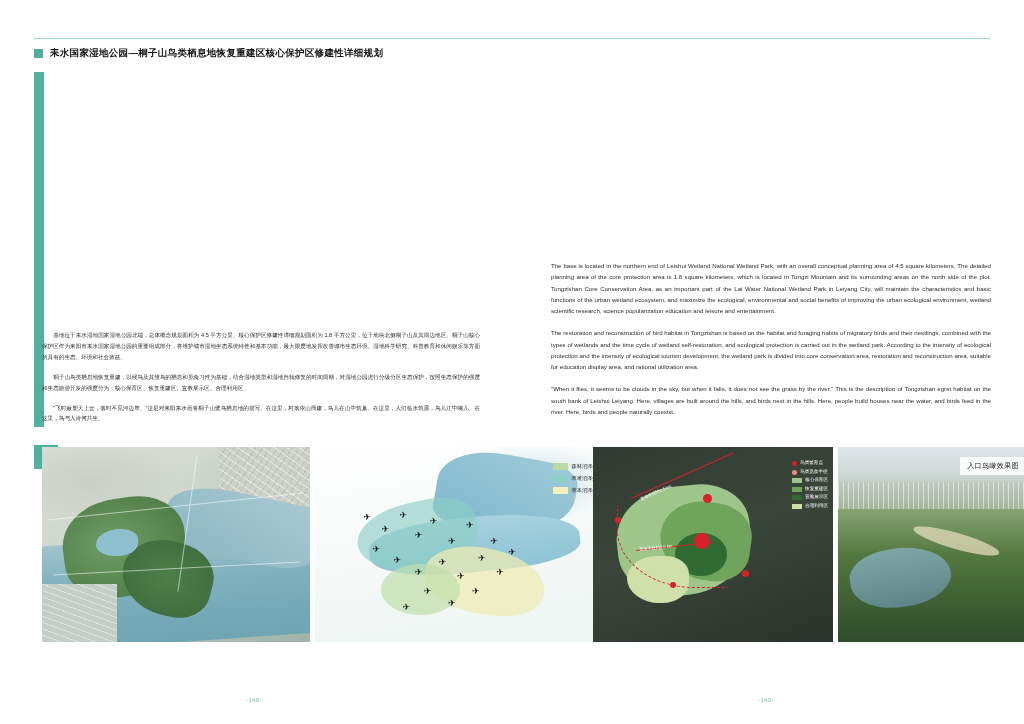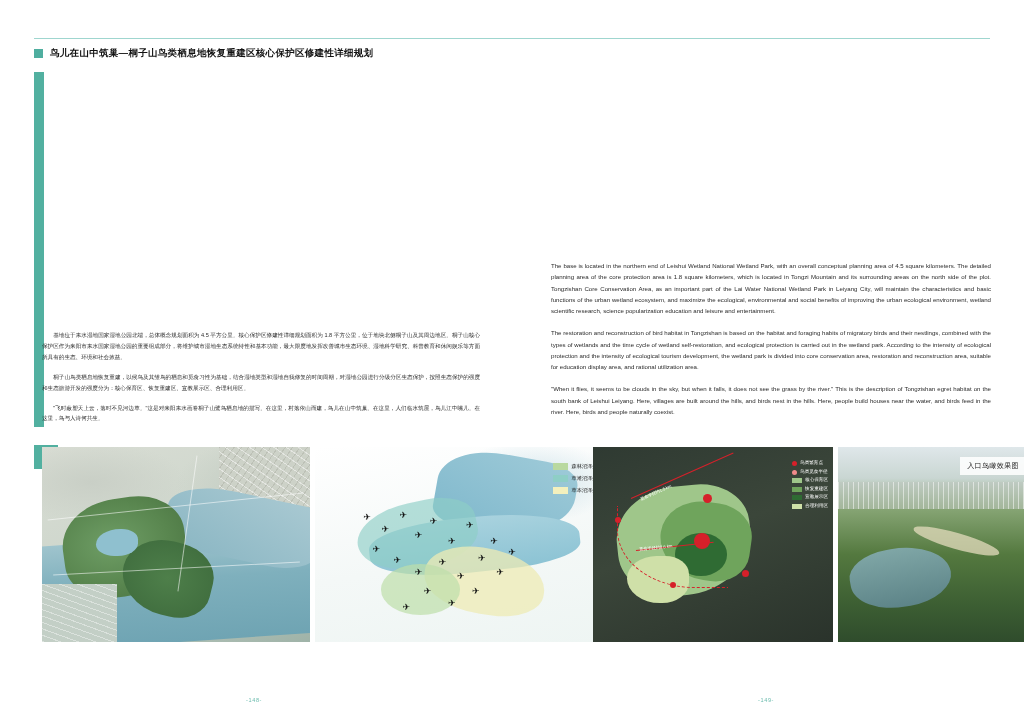--- a/index.html
+++ b/index.html
@@ -392,21 +392,21 @@
   .folio-left  { left: 246px; }
   .folio-right { left: 758px; }
 </style>
 </head>
 <body>
 
 <div class="top-rule"></div>
 
 <div class="title-row">
   <span class="title-marker"></span>
-  <span class="title-text">鸟儿在山中筑巢—桐子山鸟类栖息地恢复重建区核心保护区修建性详细规划</span>
+  <span class="title-text">耒水国家湿地公园—桐子山鸟类栖息地恢复重建区核心保护区修建性详细规划</span>
 </div>
 
 <div class="green-bar"></div>
 
 <div class="cn-block">
   <p>基地位于耒水湿地国家湿地公园北端，总体概念规划面积为 4.5 平方公里。核心保护区修建性详细规划面积为 1.8 平方公里，位于地块北侧桐子山及其周边地区。桐子山核心保护区作为来阳市耒水国家湿地公园的重要组成部分，将维护城市湿地生态系统特性和基本功能，最大限度地发挥改善城市生态环境、湿地科学研究、科普教育和休闲娱乐等方面所具有的生态、环境和社会效益。</p>
   <p>桐子山鸟类栖息地恢复重建，以候鸟及其雏鸟的栖息和觅食习性为基础，结合湿地类型和湿地自我修复的时间周期，对湿地公园进行分级分区生态保护，按照生态保护的强度和生态旅游开发的强度分为：核心保育区、恢复重建区、宣教展示区、合理利用区。</p>
   <p>"飞时蔽塑天上云，落时不见河边草。"这是对来阳耒水画卷桐子山鹭鸟栖息地的描写。在这里，村落依山而建，鸟儿在山中筑巢。在这里，人们临水筑屋，鸟儿江中嘴儿。在这里，鸟与人诗何共生。</p>
 </div>
 

